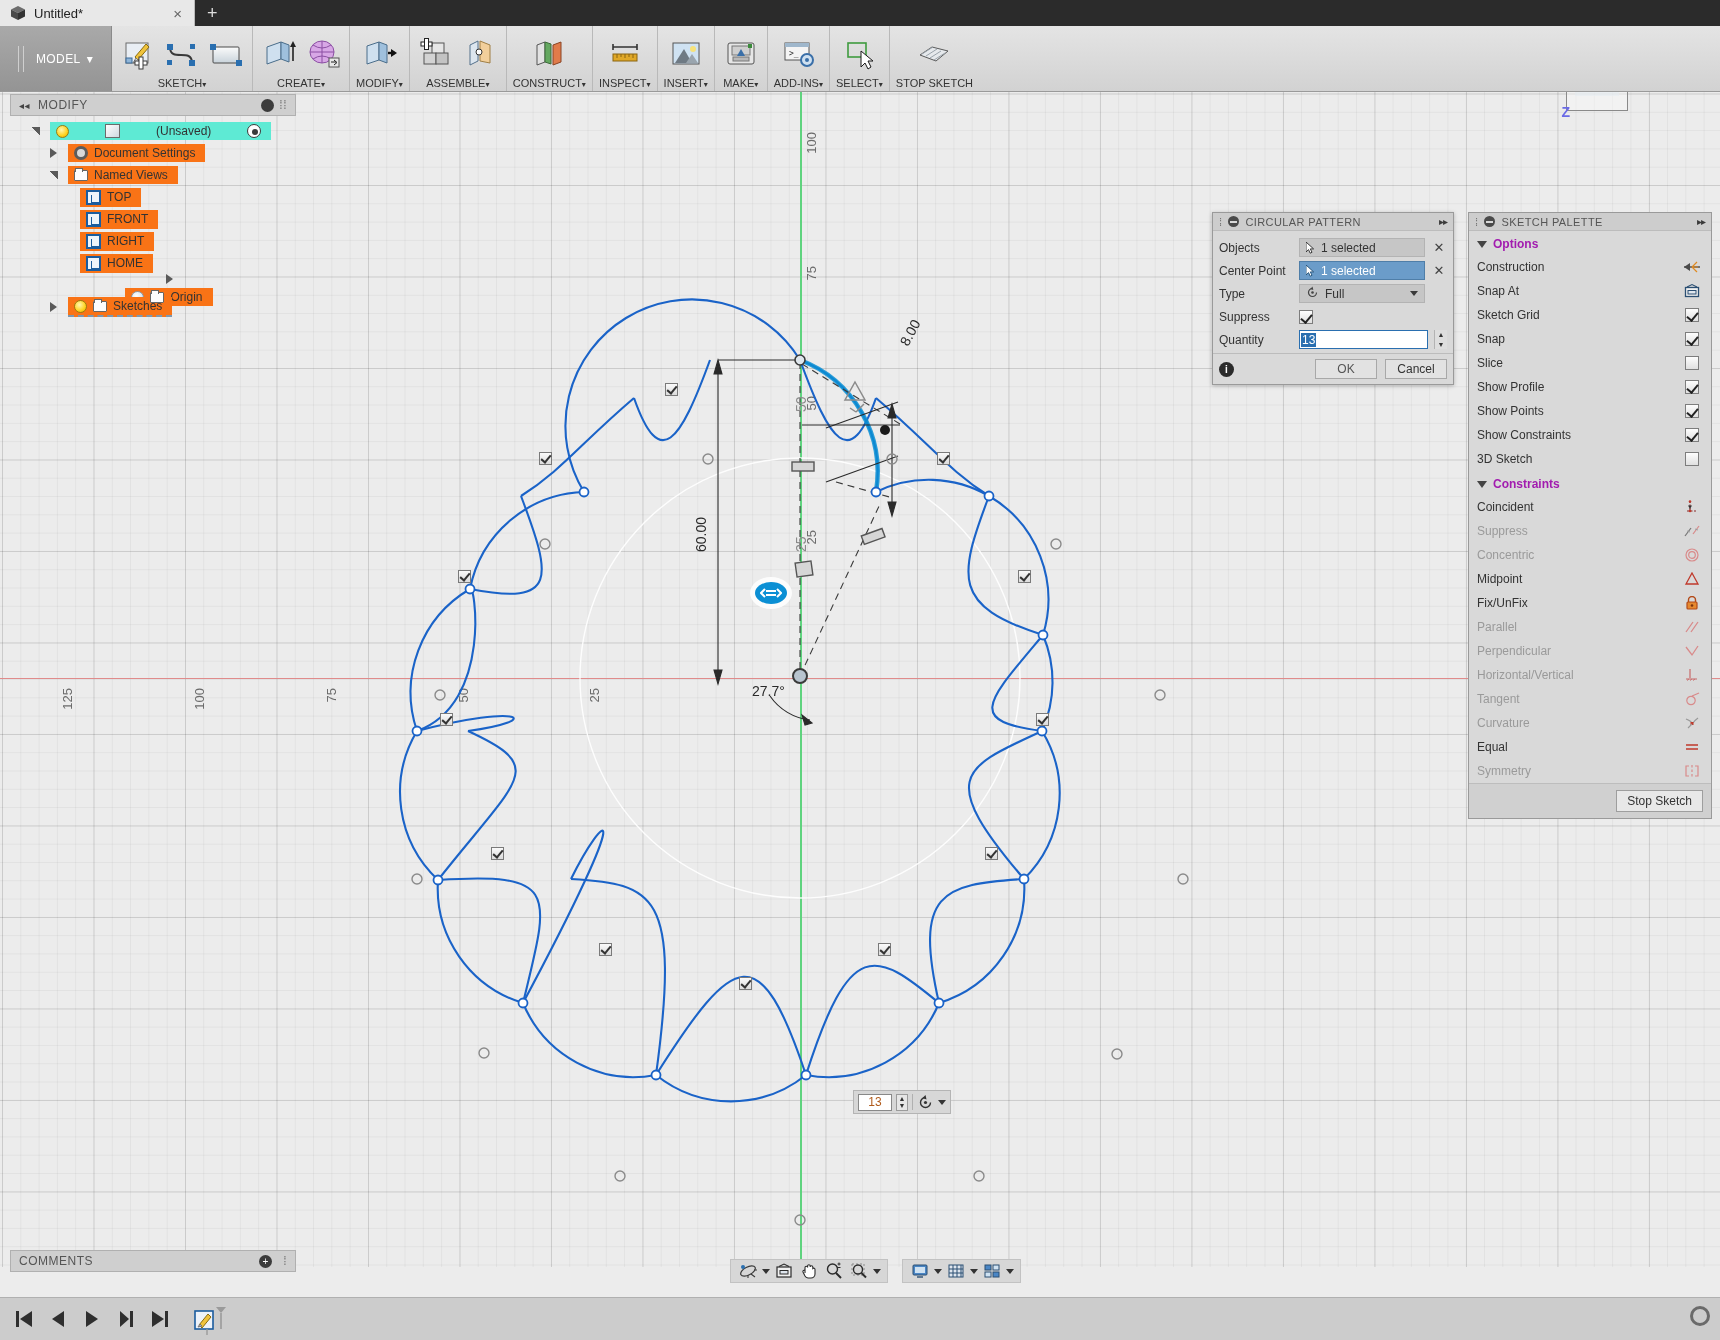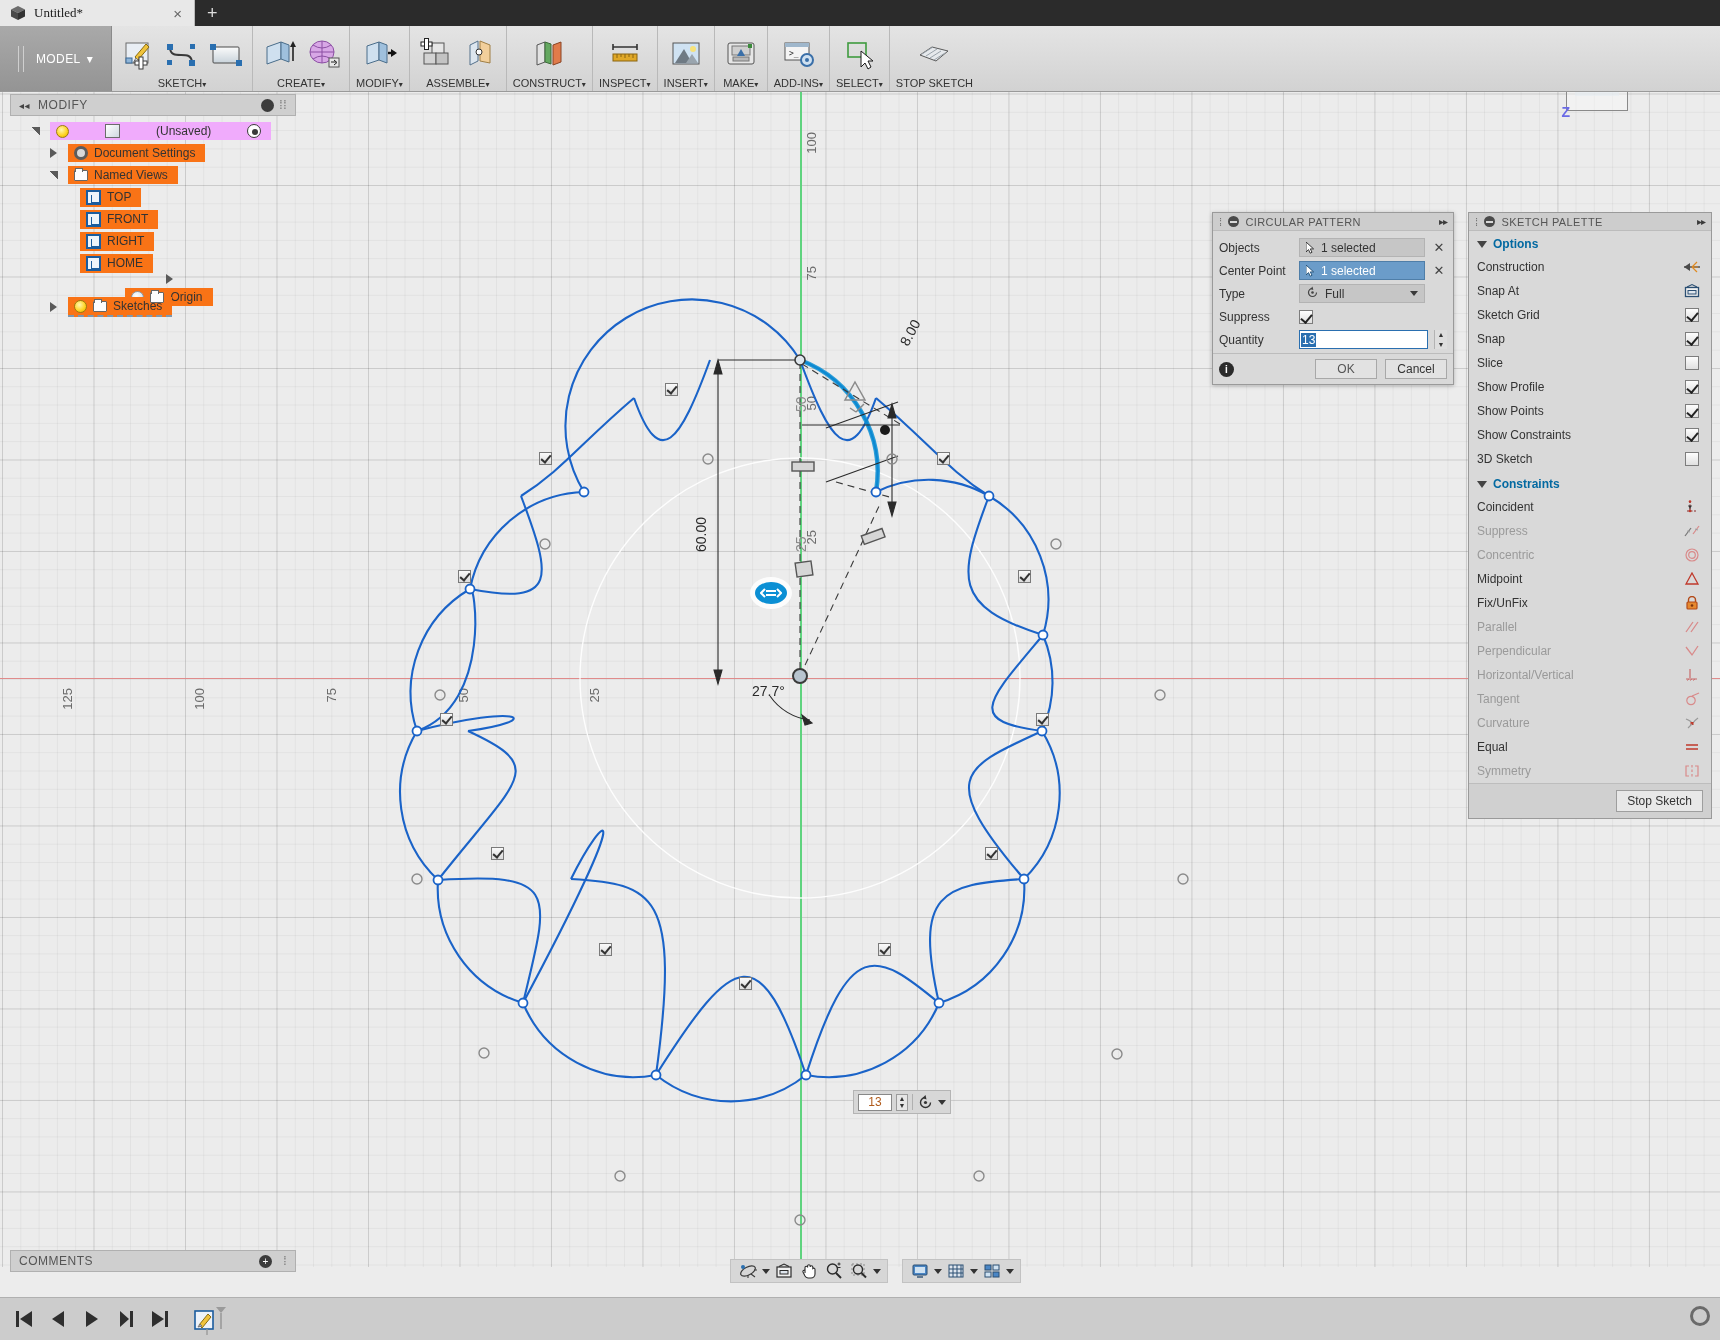--- a/index.html
+++ b/index.html
@@ -17,21 +17,21 @@
     position: absolute; left: 0; top: 0; width: 1720px; height: 26px;
     background: #2b2b2b; display: flex; align-items: flex-end;
   }
   .doc-tab {
     display: flex; align-items: center; gap: 8px;
     height: 26px; padding: 0 8px 0 10px;
     background: #e8e8e8; color: #222; font-size: 13px;
     border-right: 1px solid #bbb; min-width: 195px;
   }
   .doc-tab .cube-ico { width: 16px; height: 16px; position: relative; flex: none; }
-  .tab-title { flex: 1; font-family: Liberation Serif, serif; }
+  .tab-title { flex: 1; }
   .tab-close { color: #666; font-size: 15px; cursor: default; padding: 0 4px; }
   .tab-plus { color: #ddd; font-size: 18px; padding: 0 12px; line-height: 26px; }
 
   
   #ribbon {
     position: absolute; left: 0; top: 26px; width: 1720px; height: 66px;
     background: linear-gradient(#e4e4e4, #d2d2d2);
     border-bottom: 1px solid #9a9a9a;
     display: flex; align-items: stretch;
   }
@@ -85,21 +85,21 @@
     display:flex; align-items:center; gap:8px; padding:0 8px; color:#555; letter-spacing:.5px;}
   #browser-head .arrows { color:#444; font-size:10px; }
   #browser-head .right { margin-left:auto; display:flex; gap:5px; align-items:center;}
   .tree { padding-top: 4px; }
   .tnode { display:flex; align-items:center; height:22px; gap:4px; }
   .tw { width:22px; display:flex; justify-content:center; align-items:center; }
   .twisty { width:0;height:0;border-left:7px solid #5a5a5a;border-top:5px solid transparent;border-bottom:5px solid transparent;}
   .twisty.open { border:none; width:9px;height:9px;
     background: linear-gradient(to bottom left, #5a5a5a 50%, transparent 50%); }
   .tlabel { background:#f97316; padding:2px 10px 2px 6px; color:#333; display:flex; align-items:center; gap:6px;}
-  .tlabel.sel { background:#f0abfc;gap:36px; }
+  .tlabel.sel { background:#5eead4;gap:36px; }
   .bulb { width:13px;height:13px;border-radius:50%;
           background: radial-gradient(circle at 40% 35%, #fff6b0, #ffd21e 60%, #d9a800);
           border:1px solid #9a7c10; }
   .bulb.off { background: radial-gradient(circle at 40% 35%, #ffffff, #dbe7f2 60%, #a9bccd); border-color:#8899a8;}
   .folder { width:14px;height:11px;border:1px solid #666; border-radius:1px; background:#fdfdfd; position:relative;}
   .folder:before{content:"";position:absolute;left:0;top:-3px;width:6px;height:3px;background:#fdfdfd;border:1px solid #666;border-bottom:none;}
   .vicon { width:15px;height:15px;border:2px solid #1b5c9e; background:#eef4fb; position:relative;}
   .vicon:after{content:"";position:absolute;left:3px;top:3px;width:7px;height:7px;border-left:1px solid #1b5c9e;border-bottom:1px solid #1b5c9e;}
   .cube-s { width:15px;height:14px;background:linear-gradient(135deg,#fff,#cfd8e0);border:1px solid #6b6b6b;}
   .gear { width:14px;height:14px;border-radius:50%;border:3px solid #5c5c5c;background:#d9d9d9;}
@@ -136,21 +136,21 @@
   .dlg-foot { display:flex; align-items:center; gap:8px; padding:5px 6px; border-top:1px solid #bcbcbc; }
   .info-ico { width:15px;height:15px;border-radius:50%;background:#2b2b2b;color:#fff;
      font-size:10px;font-weight:bold;display:flex;align-items:center;justify-content:center;}
   .dlg-btn { min-width:62px; height:20px; background:#e2e2e2; border:1px solid #a8a8a8;
      font-size:12px; color:#555; display:flex;align-items:center;justify-content:center;}
   .dlg-btn.cancel { color:#333; }
 
   
   #palette { position:absolute; left:1468px; top:212px; width:244px;
     background:#d9d9d9; border:1px solid #9a9a9a; }
-  .pal-section { font-weight:bold; color:#0369a1; font-size:12px; padding:6px 8px 4px;
+  .pal-section { font-weight:bold; color:#a21caf; font-size:12px; padding:6px 8px 4px;
      display:flex; align-items:center; gap:6px; }
   .pal-section .tri { width:0;height:0;border-left:5px solid transparent;border-right:5px solid transparent;border-top:7px solid #444;}
   .pal-row { display:flex; align-items:center; height:24px; padding:0 8px; font-size:12px; color:#333;}
   .pal-row .pl { flex:1; }
   .pal-row.dim .pl { color:#9a9a9a; }
   .pal-ico { width:22px; display:flex; align-items:center; justify-content:center; }
   .pal-foot { border-top:1px solid #bdbdbd; background:#d0d0d0; padding:6px 8px; display:flex; justify-content:flex-end;}
   #stop-sketch-btn { background:#e8e8e8; border:1px solid #9e9e9e; font-size:12px; color:#333; padding:3px 10px;}
 
   

